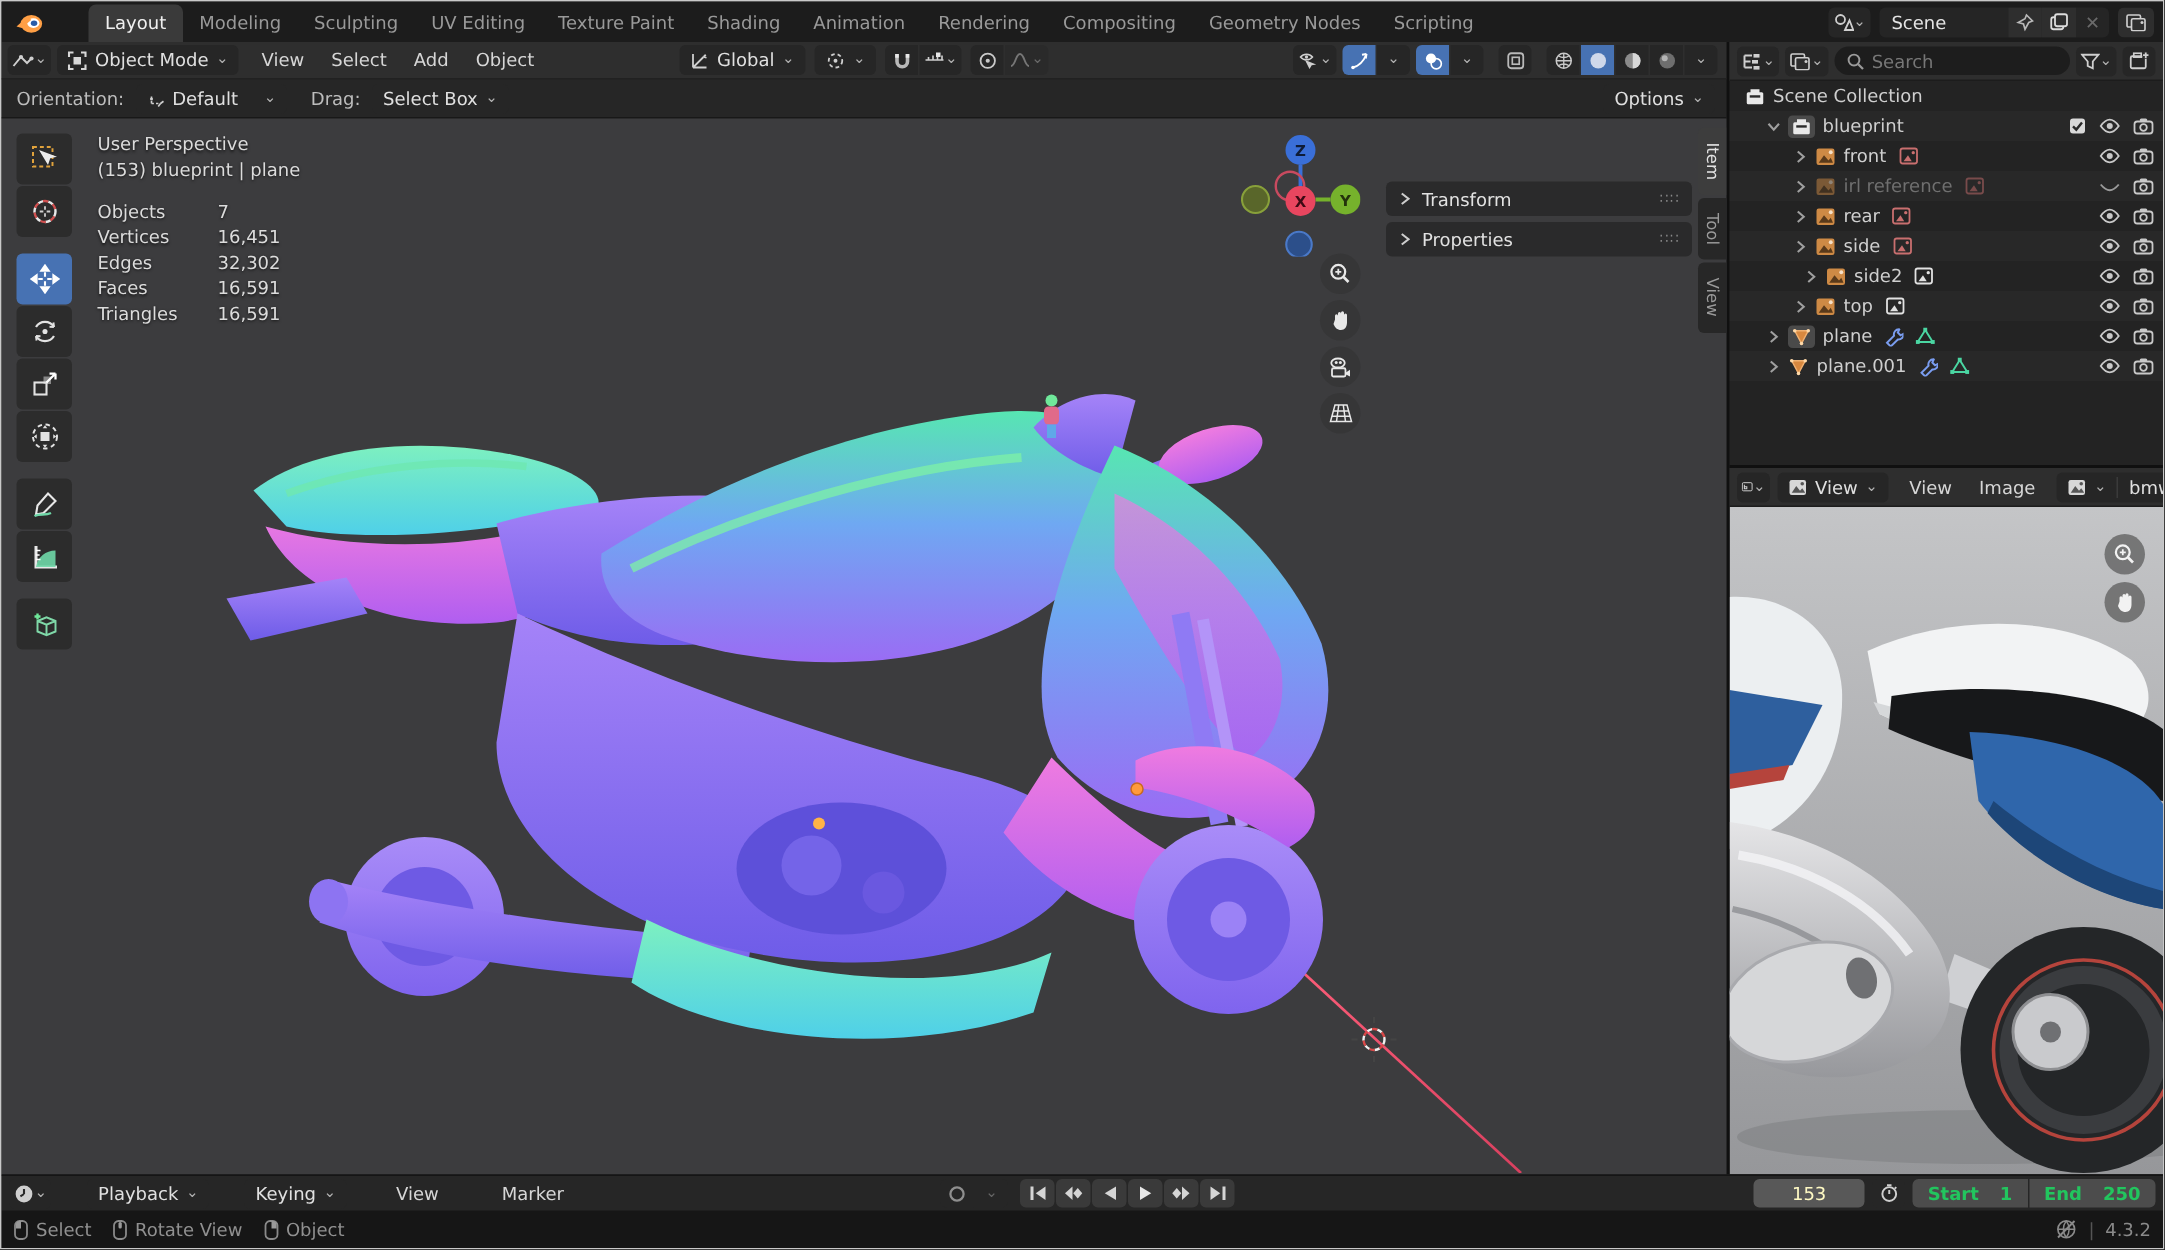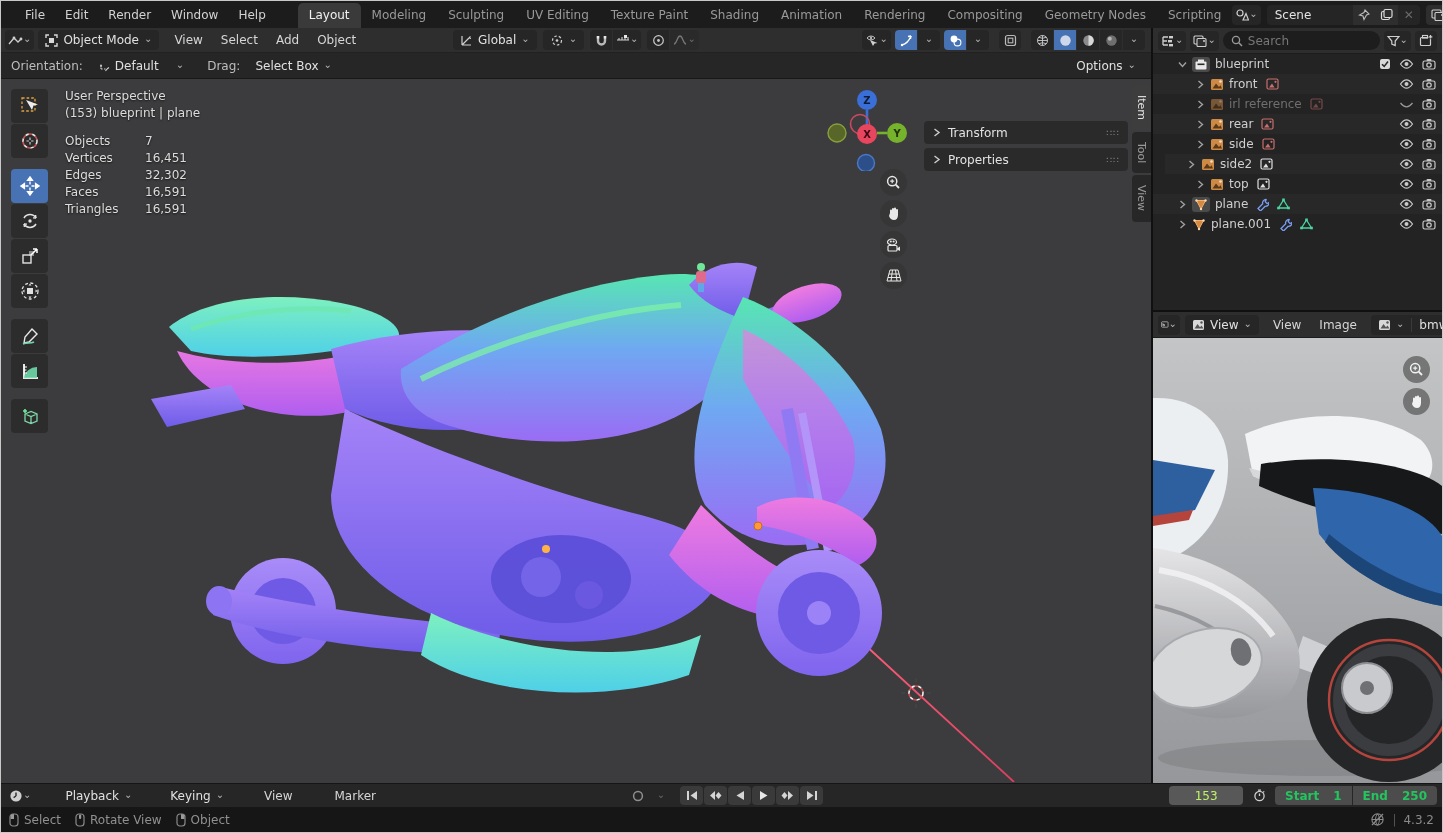--- a/index.html
+++ b/index.html
@@ -91,21 +91,21 @@
   .ie-body { position:relative; flex:1 1 auto; overflow:hidden; }
   .ie-ctrls { position:absolute; right:12px; top:18px; display:flex; flex-direction:column; gap:5px; }
   .ie-ctrls .round-btn { background:rgba(96,96,96,.78); }
 
   
   .timeline { height:24px; background:#262626; border-top:1px solid #151515; display:flex; align-items:center; padding:0 5px; gap:24px; position:relative; flex:0 0 auto; }
   .tl-center { position:absolute; left:626px; top:2px; display:flex; align-items:center; gap:8px; }
   .transport { display:flex; gap:1px; }
   .transport .tbtn { background:#3a3a3a; height:19px; min-width:23px; }
   .tl-right { position:absolute; right:5px; top:2px; display:flex; align-items:center; gap:5px; }
-  .frame-field { background:#585858; border-radius:4px; height:19px; width:74px; display:flex; align-items:center; justify-content:center; color:#bef264; }
+  .frame-field { background:#585858; border-radius:4px; height:19px; width:74px; display:flex; align-items:center; justify-content:center; color:#fef9c3; }
   .range-seg { display:flex; gap:1px; }
   .range-field { background:#4c4c4c; height:19px; display:flex; align-items:center; gap:14px; padding:0 10px; color:#22c55e;font-weight:bold; }
   .range-field:first-child { border-radius:4px 0 0 4px; }
   .range-field:last-child { border-radius:0 4px 4px 0; }
 
   
   .statusbar { height:25px; background:#161616; display:flex; align-items:center; padding:0 8px; gap:14px; color:#909090; flex:0 0 auto; }
   .hint { display:flex; align-items:center; gap:5px; }
   .sb-right { margin-left:auto; display:flex; align-items:center; gap:7px; color:#8a8a8a; }
   .divider { color:#555; }
@@ -116,27 +116,20 @@
 
 <div class="window">
 
   <div class="topbar">
     <svg class="logo" viewBox="0 0 24 20">
       <ellipse cx="13" cy="11" rx="8" ry="6.5" fill="#ff9f45"></ellipse>
       <ellipse cx="14.5" cy="10.5" rx="4.5" ry="3.6" fill="#fff"></ellipse>
       <ellipse cx="15" cy="10.5" rx="2.4" ry="2" fill="#2a5ca8"></ellipse>
       <path d="M2 13 L10 6 L13 8 L6 14 Z" fill="#ff9f45"></path>
     </svg>
-    <div class="menu-row">
-        <span class="menu-item">File</span>
-        <span class="menu-item">Edit</span>
-        <span class="menu-item">Render</span>
-        <span class="menu-item">Window</span>
-        <span class="menu-item">Help</span>
-      </div>
     <div class="workspaces">
         <span class="ws-tab active">Layout</span>
         <span class="ws-tab">Modeling</span>
         <span class="ws-tab">Sculpting</span>
         <span class="ws-tab">UV Editing</span>
         <span class="ws-tab">Texture Paint</span>
         <span class="ws-tab">Shading</span>
         <span class="ws-tab">Animation</span>
         <span class="ws-tab">Rendering</span>
         <span class="ws-tab">Compositing</span>
@@ -623,20 +616,30 @@
           <span class="tbtn">
               <svg width="14" height="13" viewBox="0 0 14 13">
                 <rect x="1.5" y="3.5" width="10" height="8" rx="1" fill="none" stroke="#cfcfcf" stroke-width="1.2"></rect>
                 <rect x="3.5" y="1.5" width="5" height="2.6" fill="none" stroke="#cfcfcf" stroke-width="1.1"></rect>
                 <circle cx="11.5" cy="2.8" r="2.4" fill="#2e2e2e"></circle>
                 <path d="M11.5 1 v3.6 M9.7 2.8 h3.6" stroke="#cfcfcf" stroke-width="1.2"></path>
               </svg>
             </span>
         </div>
         <div class="ol-rows" id="outliner-rows">
+            <div class="ol-row" style="padding-left: 6px;">
+              <span style="display: flex; align-items: center; margin-left: 4px;">
+                <svg width="14" height="13" viewBox="0 0 14 13">
+                  <rect x="1.5" y="3.5" width="11" height="8" rx="1" fill="#e8e8e8"></rect>
+                  <rect x="4" y="1.5" width="6" height="2.6" fill="#e8e8e8"></rect>
+                  <rect x="3.5" y="5.5" width="7" height="1.6" fill="#2a2a2a"></rect>
+                </svg>
+              </span>
+              <span class="lbl">Scene Collection</span>
+            </div>
             <div class="ol-row" style="padding-left: 24px;">
               <span style="display: flex; align-items: center;">
                 <svg width="11" height="11" viewBox="0 0 11 11">
                   <path d="M2 3.5 L5.5 7.5 L9 3.5" fill="none" stroke="#9f9f9f" stroke-width="1.4"></path>
                 </svg>
               </span>
               <span class="icon-box" style="display: flex; align-items: center; margin-left: 4px;">
                 <svg width="14" height="13" viewBox="0 0 14 13">
                   <rect x="1.5" y="3.5" width="11" height="8" rx="1" fill="#e8e8e8"></rect>
                   <rect x="4" y="1.5" width="6" height="2.6" fill="#e8e8e8"></rect>
@@ -806,21 +809,21 @@
                 </span>
                 <span style="display: flex;">
                   <svg width="14" height="12" viewBox="0 0 14 12">
                     <rect x="1" y="3" width="12" height="8" rx="1.8" fill="none" stroke="#c9c9c9" stroke-width="1.2"></rect>
                     <circle cx="7" cy="7" r="2.2" fill="none" stroke="#c9c9c9" stroke-width="1.2"></circle>
                     <rect x="4.5" y="1" width="5" height="2" rx="1" fill="#c9c9c9"></rect>
                   </svg>
                 </span>
               </span>
             </div>
-            <div class="ol-row" style="padding-left: 21px; margin-left: 12px;">
+            <div class="ol-row" style="padding-left: 49px;">
               <span style="display: flex; align-items: center;">
                 <svg width="11" height="11" viewBox="0 0 11 11">
                   <path d="M3.5 2 L7.5 5.5 L3.5 9" fill="none" stroke="#9f9f9f" stroke-width="1.4"></path>
                 </svg>
               </span>
               <span style="display: flex; align-items: center; margin-left: 4px;">
                 <svg width="14" height="13" viewBox="0 0 14 13">
                   <rect x="1" y="1" width="12" height="11" rx="1.5" fill="#ce8a45"></rect>
                   <path d="M2.5 10.5 L6 5.5 L9 9 L10.5 7.2 L12 10.5 Z" fill="#5a3a1a"></path>
                   <circle cx="10.5" cy="3.5" r="1.3" fill="#f5e0c8"></circle>

